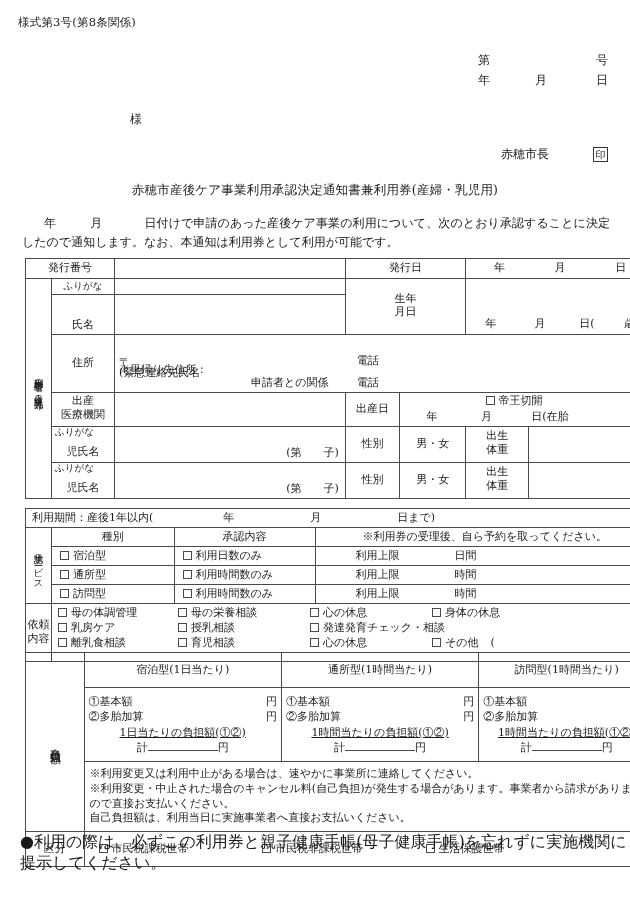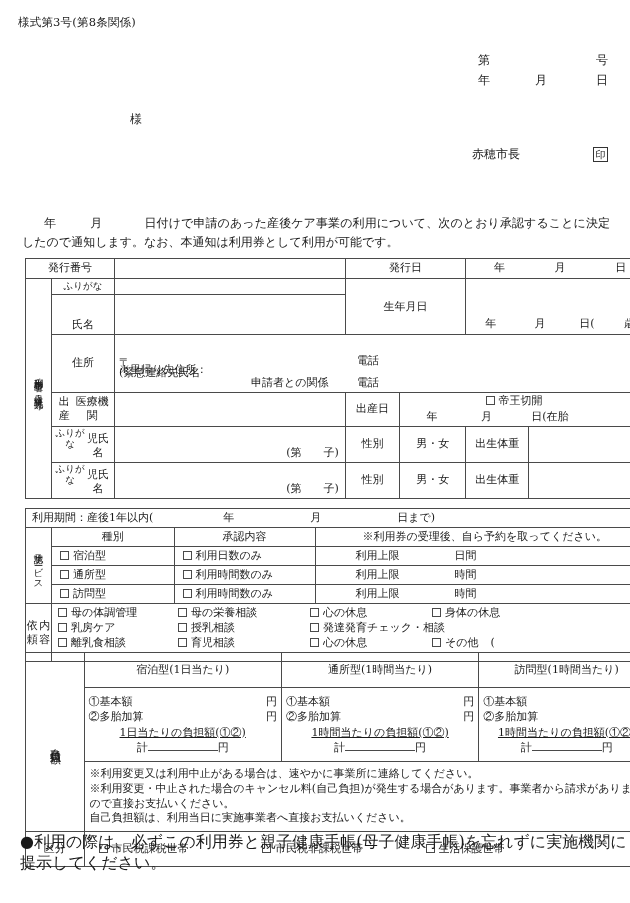--- a/index.html
+++ b/index.html
@@ -57,21 +57,21 @@
     left: 130px;
     top: 111px;
     font-size: 12px;
   }
   .issuer-row {
     position: absolute;
     right: 22px;
     top: 146px;
     display: flex;
     align-items: center;
-    gap: 73px;
+    gap: 44px;
     font-size: 12px;
   }
   .seal-box {
     display: inline-block;
     border: 1px solid #333;
     width: 15px;
     height: 15px;
     line-height: 14px;
     text-align: center;
     font-size: 10px;
@@ -125,23 +125,25 @@
   }
   .vert-wrap {
     display: flex;
     justify-content: center;
     align-items: center;
     height: 100%;
   }
   .vcol {
     width: 100%;
     display: flex;
-    align-items: flex-end;
+    flex-direction: column;
+    align-items: center;
     justify-content: center;
     line-height: 1.25;
+    font-family: Liberation Mono, monospace;
   }
   .small { font-size: 9.5px; }
 
   
   .t1 {
     position: absolute;
     left: 25px;
     top: 258px;
     width: 580px;
   }
@@ -319,20 +321,21 @@
     <span>日</span>
   </div>
 
   <div class="addressee">様</div>
 
   <div class="issuer-row">
     <span>赤穂市長</span>
     <span class="seal-box">印</span>
   </div>
 
+  <div class="doc-title">赤穂市産後ケア事業利用承認決定通知書兼利用券(産婦・乳児用)</div>
 
   <div class="intro">
     <span class="ind"></span><span>年</span><span class="blank-y"></span><span>月</span><span class="blank-m"></span><span>日付けで申請のあった産後ケア事業の利用について、次のとおり承認することに決定したので通知します。なお、本通知は利用券として利用が可能です。</span>
   </div>
 
   <table class="form t1">
     <colgroup>
       <col style="width:24px">
         <col style="width:58px">
         <col style="width:213px">

